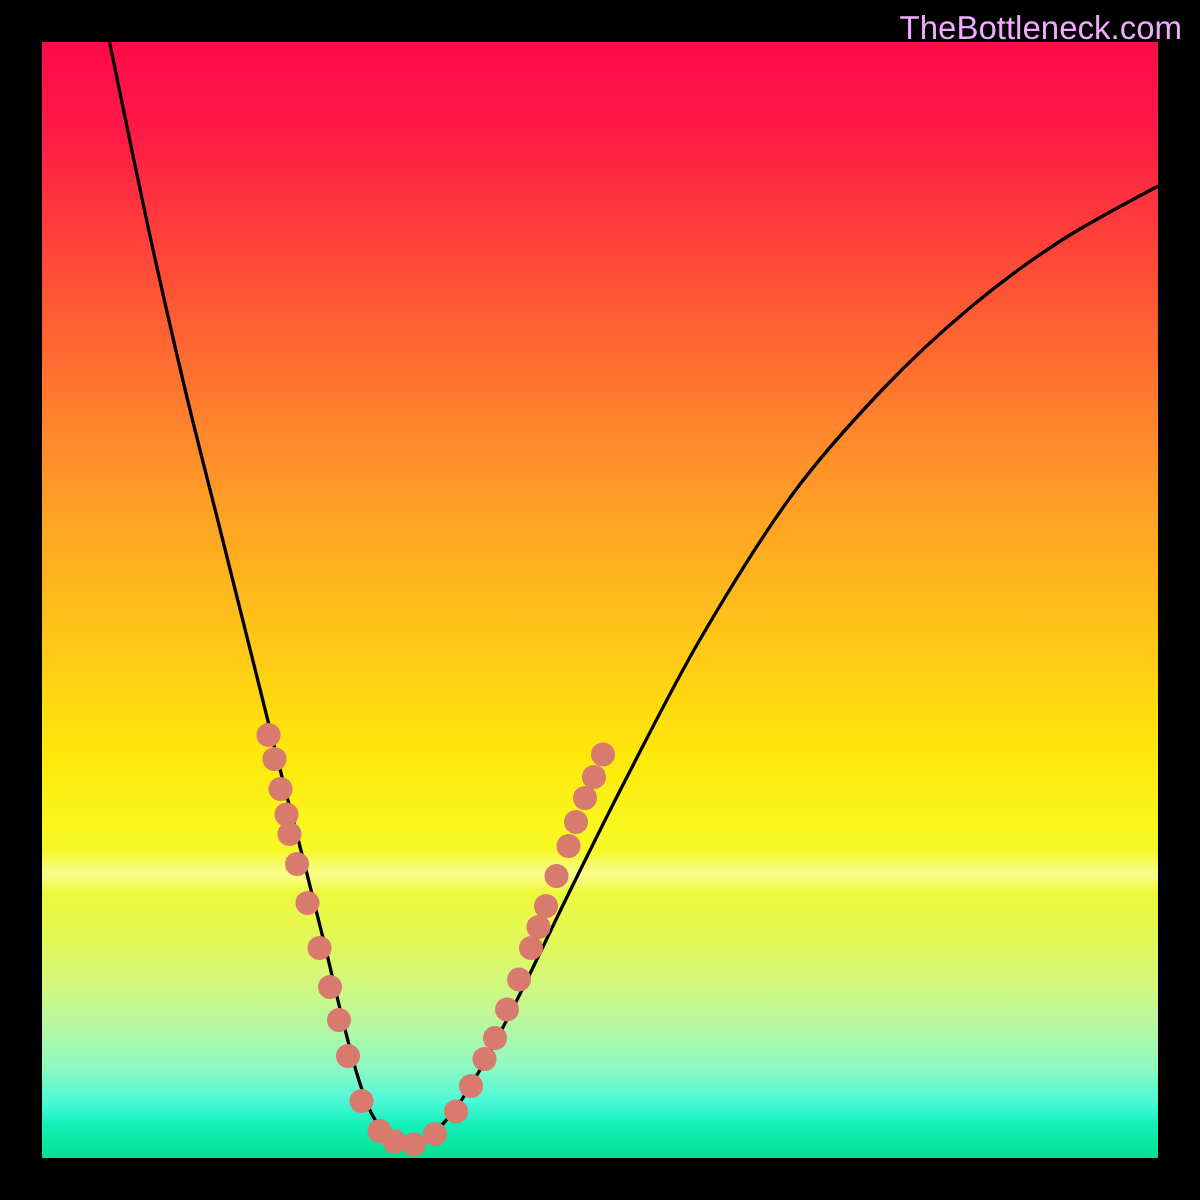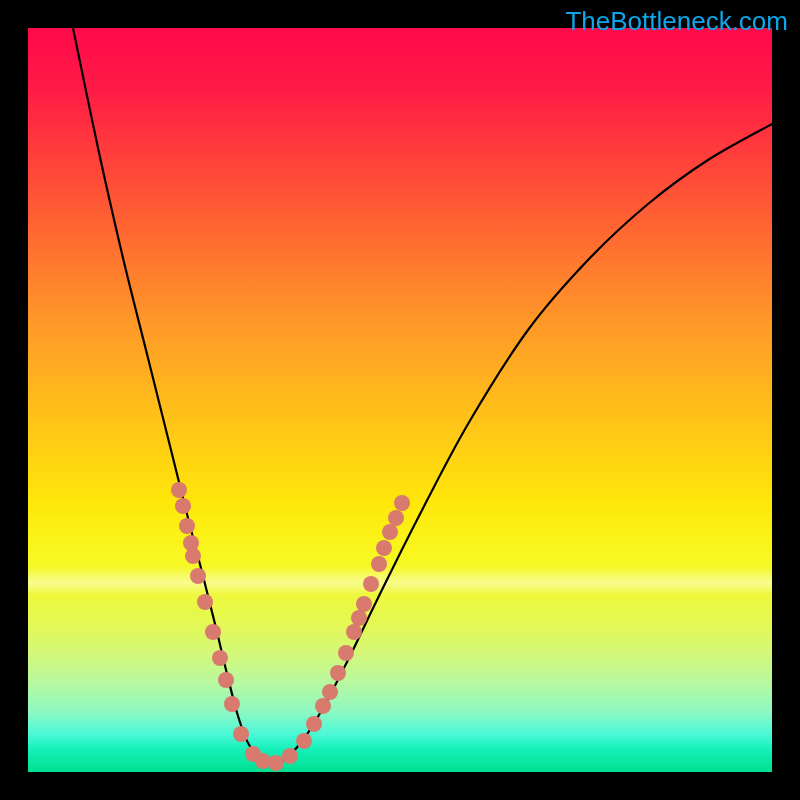--- a/index.html
+++ b/index.html
@@ -11,22 +11,22 @@
     width: 800px;
     height: 800px;
     background: #000;
     position: relative;
     font-family: Arial, sans-serif;
   }
   .watermark {
     position: absolute;
     top: 6px;
     right: 12px;
-    color: #0ea5e9;
-    font-size: 26px;
+    color: #f0abfc;
+    font-size: 22px;
     font-weight: 500;
     z-index: 10;
   }
   .frame {
     position: absolute;
     top: 28px;
     left: 28px;
     width: 744px;
     height: 744px;
     overflow: hidden;

